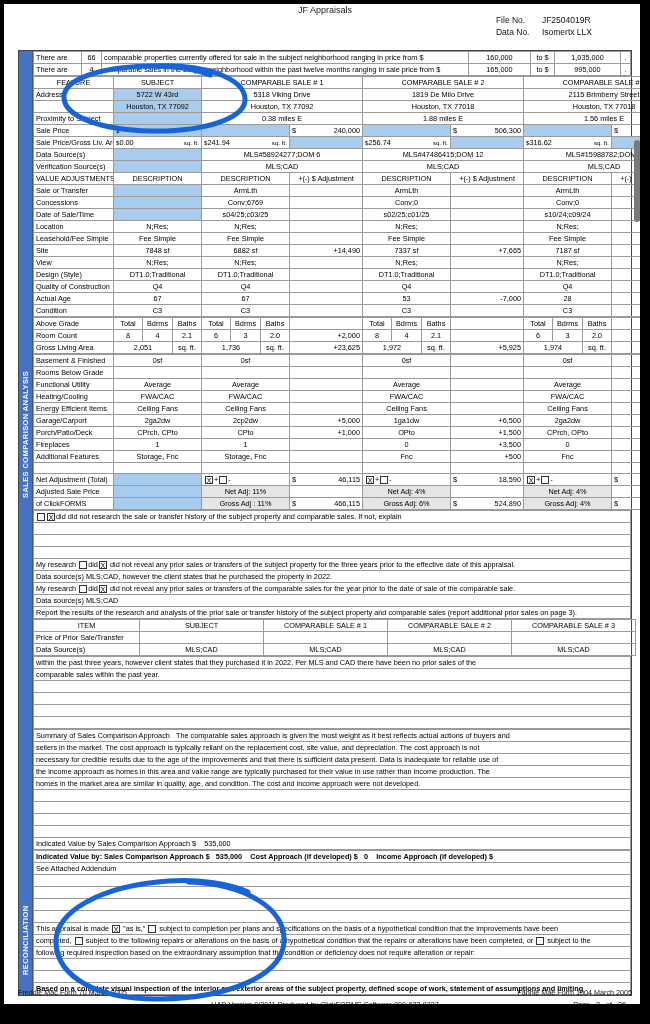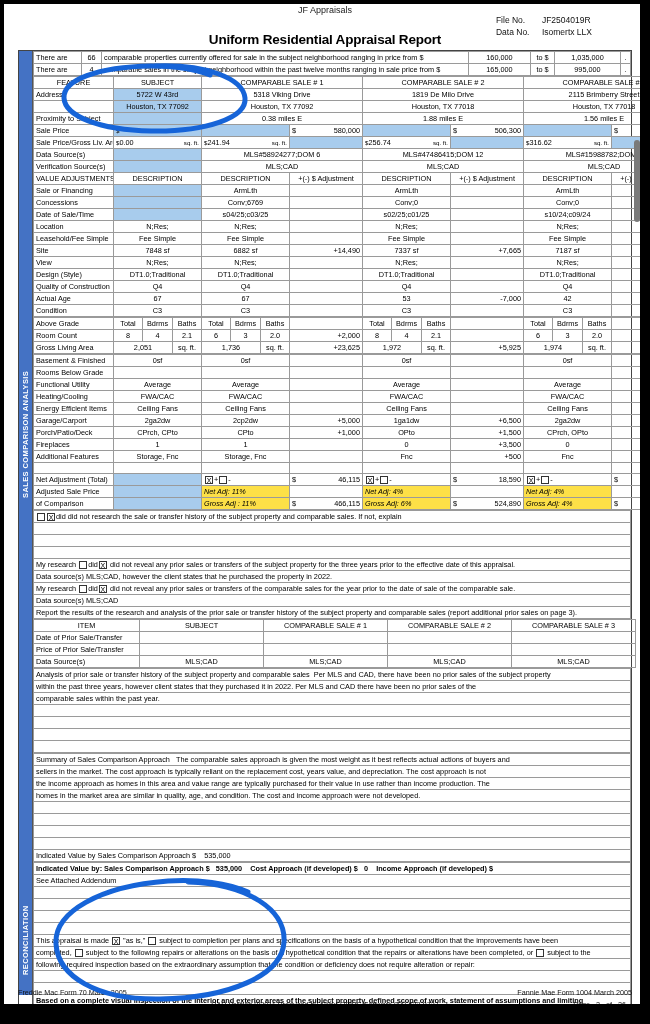--- a/index.html
+++ b/index.html
@@ -66,21 +66,21 @@
   table.grid td {
     border:1px solid #9a9a9a;
     font-size:7.3px; color:#000;
     padding:0 2px; height:11px; line-height:11px;
     overflow:hidden; white-space:nowrap;
   }
   td.lbl { text-align:left; }
   td.ctr { text-align:center; }
   td.rgt { text-align:right; }
   td.subj { background:#a8cced; }
-  td.yel { background:#fde047; text-align:left;font-style:italic; }
+  td.yel { background:#e5e5e5; text-align:center; }
   td.tall { height:12px; line-height:12px; }
   .bold { font-weight:bold; }
   .xs { font-size:6.2px; }
 
   .cbx {
     display:inline-block; width:8px; height:8px;
     border:1px solid #333; background:#fff;
     text-align:center; line-height:7px; font-size:7px;
     vertical-align:middle; margin:0 1px;
   }
@@ -115,21 +115,20 @@
     <div class="fileinfo">
       <div class="row">
         <span class="lbl">File No.</span>
         <span class="val">JF2504019R</span>
       </div>
       <div class="row">
         <span class="lbl">Data No.</span>
         <span class="val">Isomertx LLX</span>
       </div>
     </div>
-    <div class="maintitle">Uniform Residential Appraisal Report</div>
   </div>
 
   <div class="formwrap">
 
     <div class="sideband" style="top:0; height:268px;"></div>
     <div class="sidelabel" style="top:268px; height:230px;">SALES COMPARISON ANALYSIS</div>
     <div class="sideband" style="top:498px; height:336px;"></div>
     <div class="sidelabel" style="top:834px; height:110px;">RECONCILIATION</div>
 
     <div class="content">
@@ -210,21 +209,21 @@
           <td class="ctr" colspan="2">1.56 miles E</td>
         </tr>
 
         <tr>
           <td class="lbl">Sale Price</td>
           <td class="subj">
             <span class="xs">$</span>
           </td>
           <td class="ctr subj"></td>
           <td class="rgt">
-            <span style="float:left">$</span><span>580,000</span>
+            <span style="float:left">$</span><span>240,000</span>
           </td>
           <td class="ctr subj"></td>
           <td class="rgt">
             <span style="float:left">$</span><span>506,300</span>
           </td>
           <td class="ctr subj"></td>
           <td class="rgt">
             <span style="float:left">$</span>
           </td>
         </tr>
@@ -268,21 +267,21 @@
           <td class="ctr">DESCRIPTION</td>
           <td class="ctr">DESCRIPTION</td>
           <td class="ctr xs">+(-) $ Adjustment</td>
           <td class="ctr">DESCRIPTION</td>
           <td class="ctr xs">+(-) $ Adjustment</td>
           <td class="ctr">DESCRIPTION</td>
           <td class="ctr xs">+(-) $ Adjustment</td>
         </tr>
 
         <tr>
-          <td class="lbl">Sale or Financing</td>
+          <td class="lbl">Sale or Transfer</td>
           <td class="ctr subj"></td>
           <td class="ctr">ArmLth</td>
           <td class="rgt"></td>
           <td class="ctr">ArmLth</td>
           <td class="rgt"></td>
           <td class="ctr">ArmLth</td>
           <td class="rgt"></td>
         </tr>
         <tr>
           <td class="lbl">Concessions</td>
@@ -364,21 +363,21 @@
           <td class="ctr">Q4</td>
           <td class="rgt"></td>
         </tr>
         <tr>
           <td class="lbl">Actual Age</td>
           <td class="ctr">67</td>
           <td class="ctr">67</td>
           <td class="rgt"></td>
           <td class="ctr">53</td>
           <td class="rgt">-7,000</td>
-          <td class="ctr">42</td>
+          <td class="ctr">28</td>
           <td class="rgt">+1,000</td>
         </tr>
         <tr>
           <td class="lbl">Condition</td>
           <td class="ctr">C3</td>
           <td class="ctr">C3</td>
           <td class="rgt"></td>
           <td class="ctr">C3</td>
           <td class="rgt"></td>
           <td class="ctr">C3</td>
@@ -600,21 +599,21 @@
           <td class="lbl">Adjusted Sale Price</td>
           <td class="subj"></td>
           <td class="yel">Net Adj: 11%</td>
           <td></td>
           <td class="yel">Net Adj: 4%</td>
           <td></td>
           <td class="yel">Net Adj: 4%</td>
           <td></td>
         </tr>
         <tr>
-          <td class="lbl">of Comparison</td>
+          <td class="lbl">of ClickFORMS</td>
           <td class="subj"></td>
           <td class="yel">Gross Adj : 11%</td>
           <td class="rgt">
             <span style="float:left">$</span><span>466,115</span>
           </td>
           <td class="yel">Gross Adj: 6%</td>
           <td class="rgt">
             <span style="float:left">$</span><span>524,890</span>
           </td>
           <td class="yel">Gross Adj: 4%</td>
@@ -684,51 +683,38 @@
           </colgroup>
         <tbody>
             <tr>
           <td class="ctr">ITEM</td>
           <td class="ctr">SUBJECT</td>
           <td class="ctr">COMPARABLE SALE # 1</td>
           <td class="ctr">COMPARABLE SALE # 2</td>
           <td class="ctr">COMPARABLE SALE # 3</td>
         </tr>
         <tr>
-          <td class="lbl">Date of Prior Sale/Transfer</td>
-          <td></td>
-          <td></td>
-          <td></td>
-          <td></td>
-        </tr>
-        <tr>
           <td class="lbl">Price of Prior Sale/Transfer</td>
           <td></td>
           <td></td>
           <td></td>
           <td></td>
         </tr>
         <tr>
           <td class="lbl">Data Source(s)</td>
           <td class="ctr">MLS;CAD</td>
           <td class="ctr">MLS;CAD</td>
           <td class="ctr">MLS;CAD</td>
           <td class="ctr">MLS;CAD</td>
         </tr>
       </tbody>
         </table>
 
       <table class="grid">
         <tbody>
-            <tr>
-          <td class="lbl">
-            <span>Analysis of prior sale or transfer history of the subject property and comparable sales</span>
-            &nbsp;<span>Per MLS and CAD, there have been no prior sales of the subject property</span>
-          </td>
-        </tr>
         <tr>
           <td class="lbl">within the past three years, however client states that they purchased it in 2022. Per MLS and CAD there have been no prior sales of the</td>
         </tr>
         <tr>
           <td class="lbl">comparable sales within the past year.</td>
         </tr>
         <tr>
               <td>&nbsp;</td>
             </tr>
         <tr>
@@ -745,21 +731,24 @@
 
       <table class="grid">
         <tbody>
             <tr>
           <td class="lbl">
             <span>Summary of Sales Comparison Approach</span>
             &nbsp;&nbsp;<span>The comparable sales approach is given the most weight as it best reflects actual actions of buyers and</span>
           </td>
         </tr>
         <tr>
-              <td class="lbl">sellers in the market. The cost approach is typically reliant on the replacement cost, years value, and depreciation. The cost approach is not</td>
+              <td class="lbl">sellers in the market. The cost approach is typically reliant on the replacement cost, site value, and depreciation. The cost approach is not</td>
+            </tr>
+        <tr>
+              <td class="lbl">necessary for credible results due to the age of the improvements and that there is sufficient data present. Data is inadequate for reliable use of</td>
             </tr>
         <tr>
               <td class="lbl">the income approach as homes in this area and value range are typically purchased for their value in use rather than income production. The</td>
             </tr>
         <tr>
               <td class="lbl">homes in the market area are similar in quality, age, and condition. The cost and income approach were not developed.</td>
             </tr>
         <tr>
               <td>&nbsp;</td>
             </tr>

